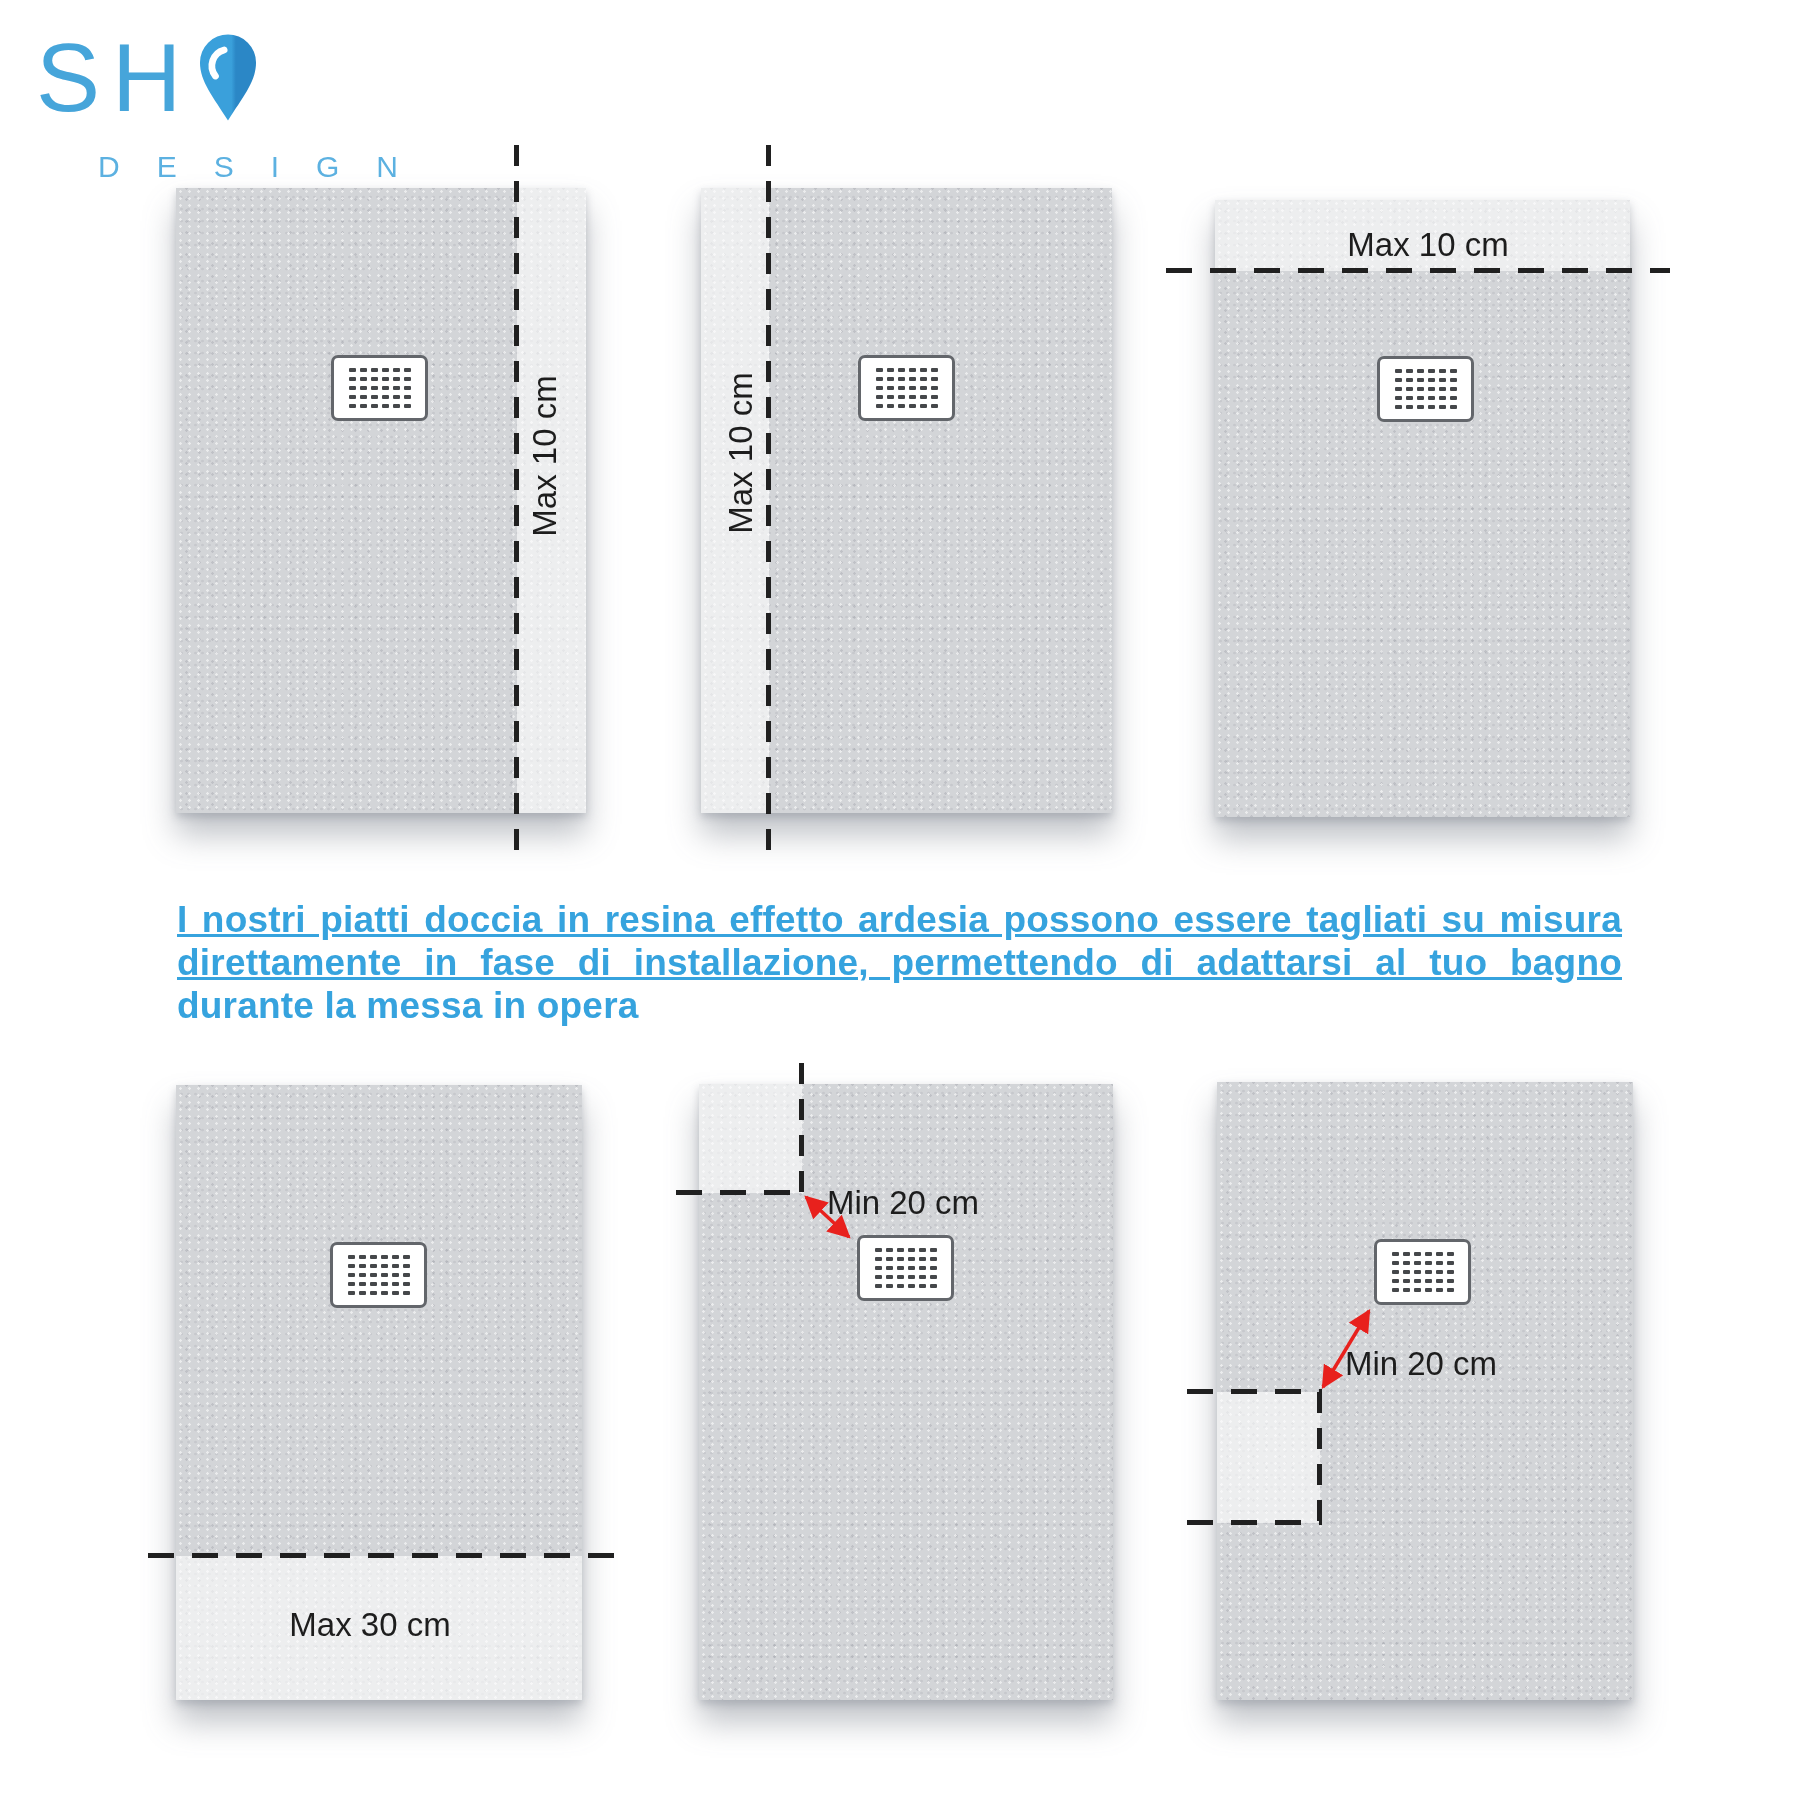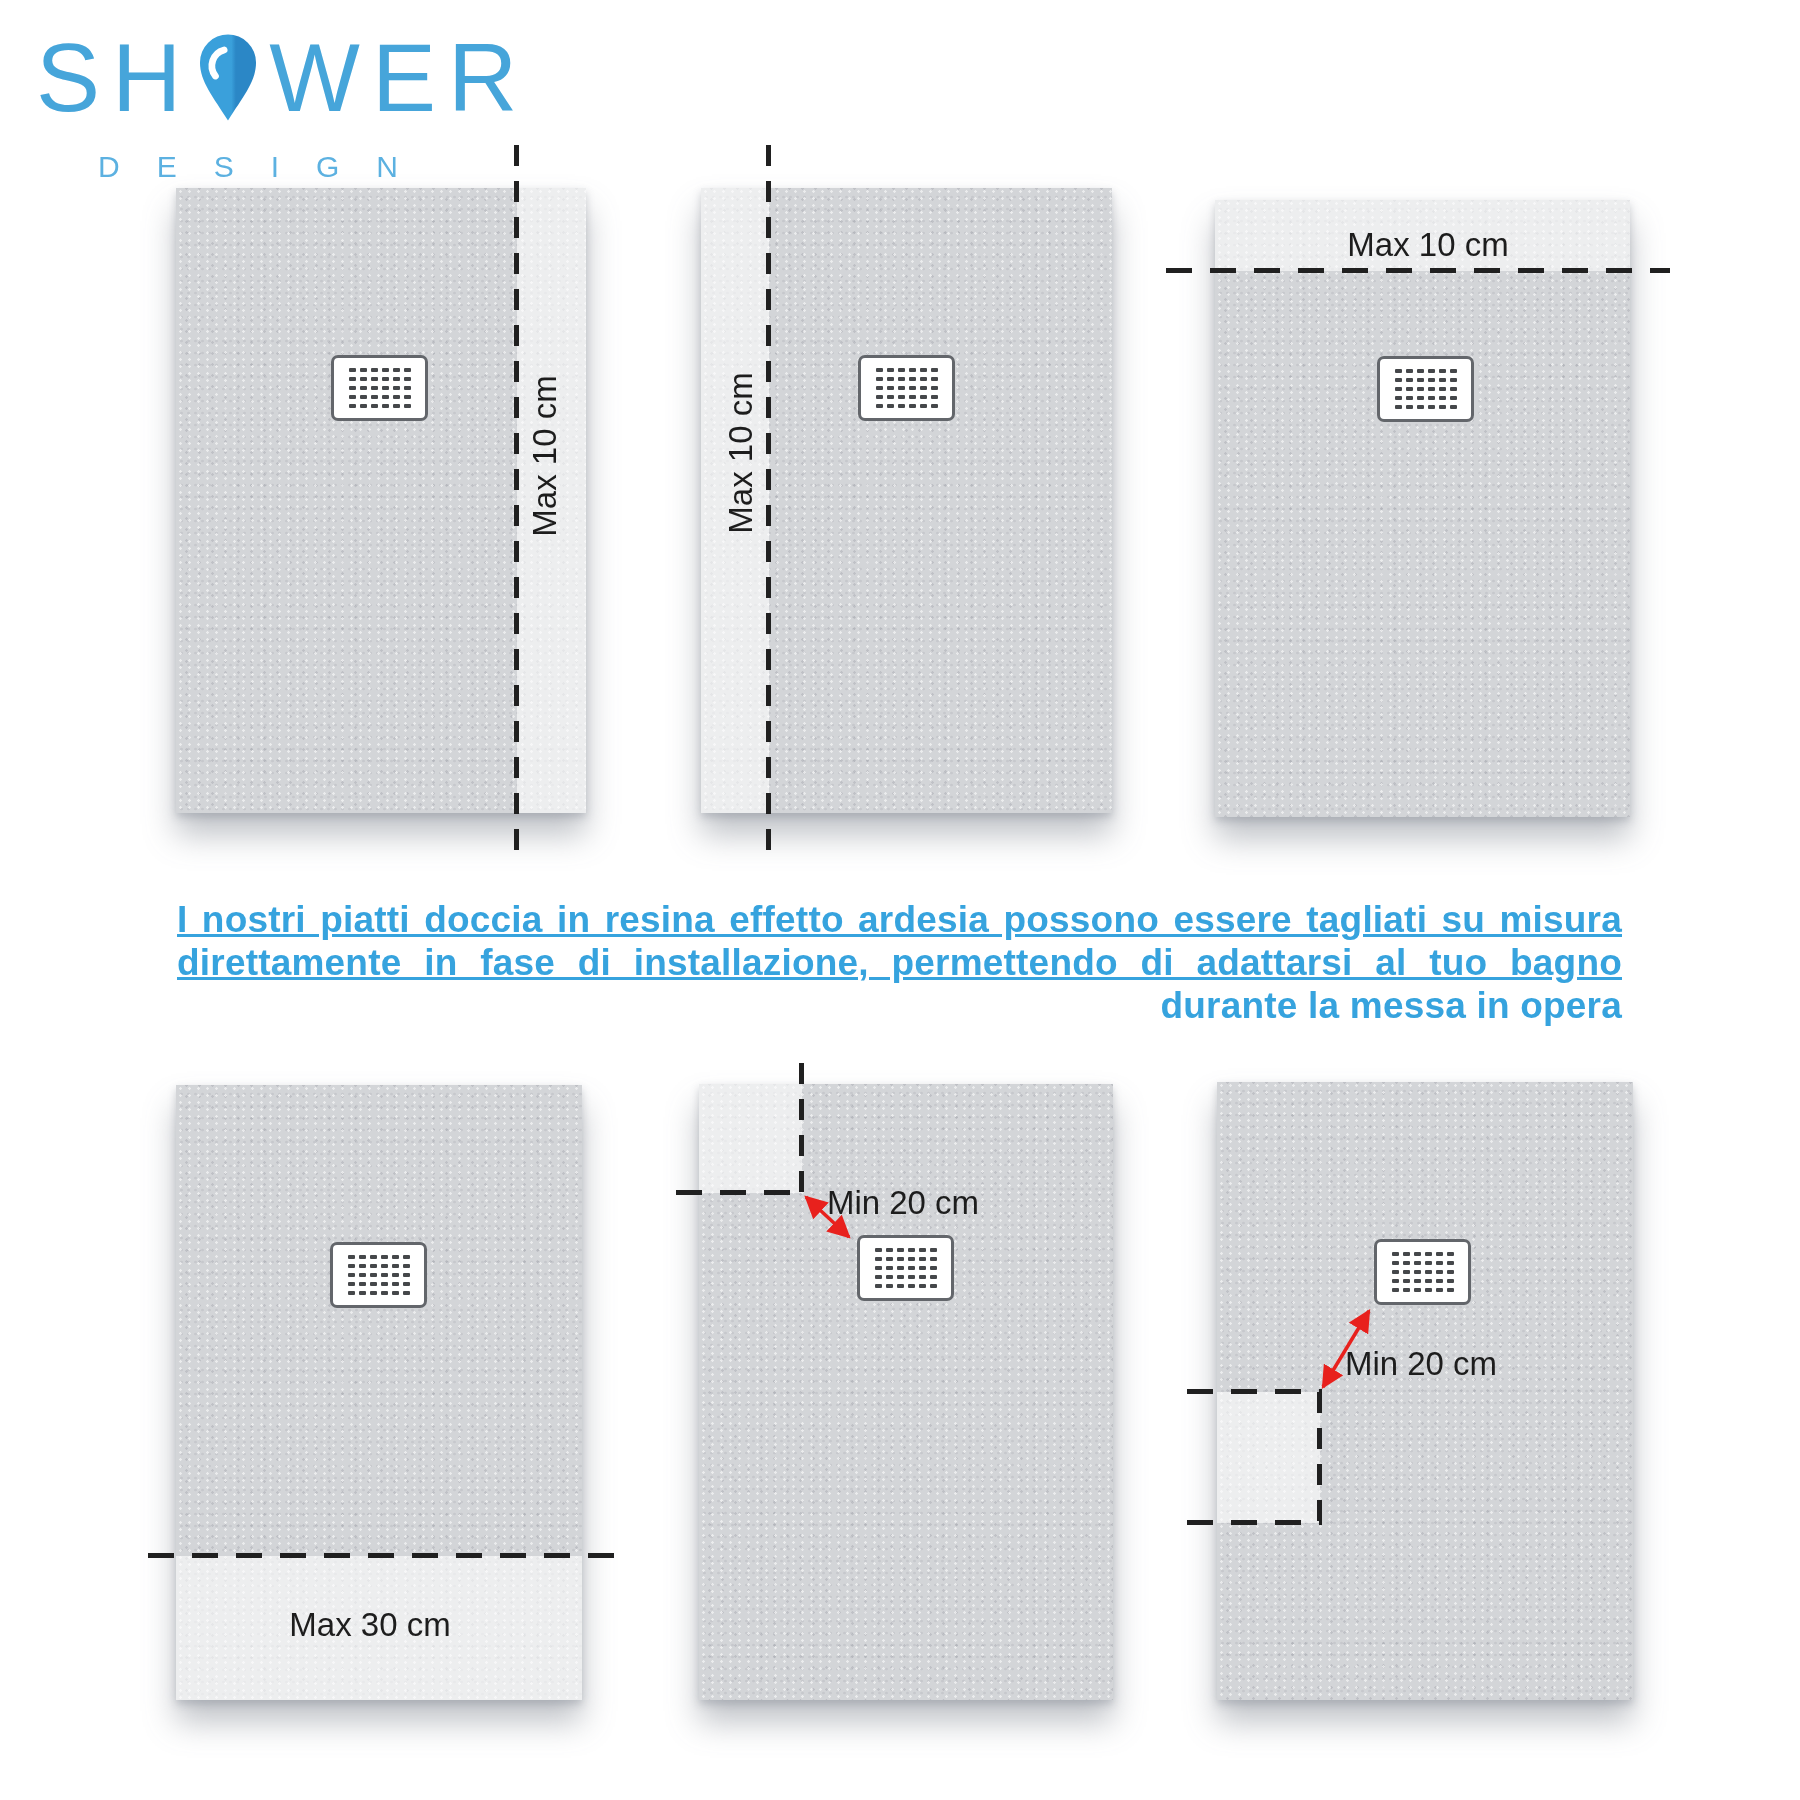--- a/index.html
+++ b/index.html
@@ -68,21 +68,21 @@
   .dr1{left:331px;top:355px;}
   .dr2{left:858px;top:355px;}
   .dr3{left:1377px;top:356px;}
   .dr4{left:330px;top:1242px;}
   .dr5{left:857px;top:1235px;}
   .dr6{left:1374px;top:1239px;}
   
   .intro{position:absolute;left:177px;top:898px;width:1445px;color:#36a3de;font-weight:bold;
     font-size:37px;line-height:43px;letter-spacing:.2px;}
   .intro .just{text-align:justify;text-align-last:justify;text-decoration:underline;}
-  .intro .last{text-align:right;margin-left:44px;}
+  .intro .last{text-align:left;}
   
   .overlay{position:absolute;left:0;top:0;width:1800px;height:1800px;pointer-events:none;}
 </style>
 </head>
 <body>
 
 <div class="stage">
 
   <div class="logo">
     <div class="logo-row">
@@ -90,21 +90,20 @@
       <svg class="logo-drop" viewBox="0 0 60 90">
         <defs>
           <linearGradient id="dropg" x1="0" y1="0" x2="1" y2="0">
             <stop offset="0.56" stop-color="#3aa0db"></stop>
             <stop offset="0.64" stop-color="#2b87c6"></stop>
           </linearGradient>
         </defs>
         <path d="M30 90 C 15 66 1 50 1 30 A 29 29 0 1 1 59 30 C 59 50 45 66 30 90 Z" fill="url(#dropg)"></path>
         <path d="M26 17 a 17 17 0 0 0 -9 27" stroke="#ffffff" stroke-width="7" stroke-linecap="round" fill="none"></path>
       </svg>
-      <span>WER</span>
     </div>
     <div class="logo-sub">DESIGN</div>
   </div>
 
   <div class="tray t1"></div>
   <div class="tray t2"></div>
   <div class="tray t3"></div>
 
   <div class="tray t4"></div>
   <div class="tray t5"></div>

